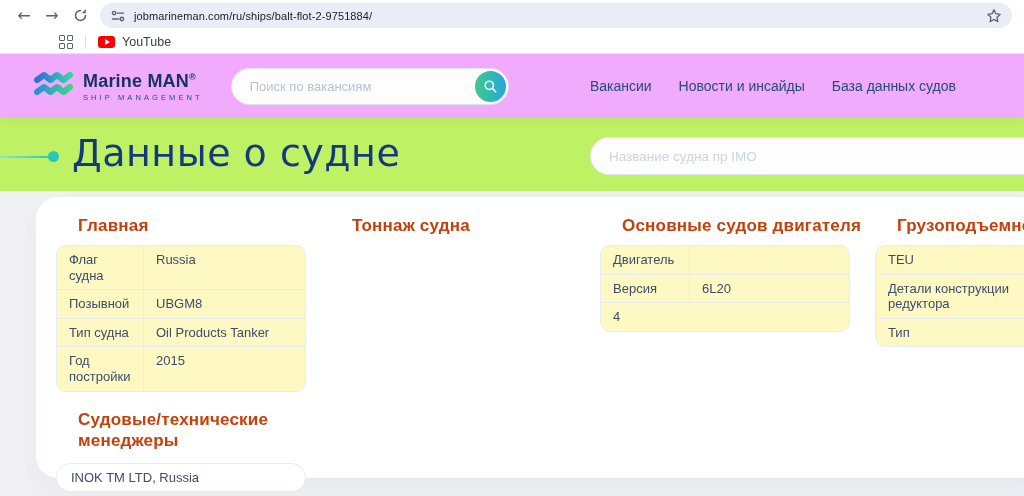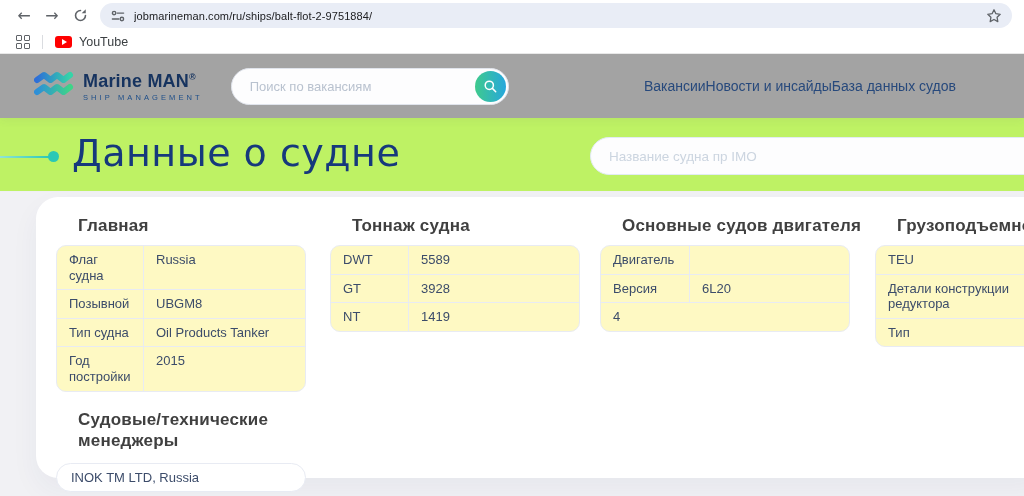--- a/index.html
+++ b/index.html
@@ -13,50 +13,50 @@
   .chrome { position:absolute; top:0; left:0; width:1024px; height:54px;
             background:#ffffff; border-bottom:1px solid #e8e8e8; z-index:30; }
   .toolbar { height:31px; display:flex; align-items:center; padding:0 12px 0 10px; }
   .tool-btn { width:28px; height:26px; display:flex; align-items:center; justify-content:center;
               border:none; background:transparent; cursor:pointer; border-radius:50%;
               color:#5f6368; font-size:16px; font-family:"DejaVu Sans",sans-serif; }
   .url-pill { flex:1; height:25px; margin-left:6px; background:#e9edf6; border-radius:13px;
               display:flex; align-items:center; padding:0 10px 0 11px; gap:9px; }
   .url-text { font-size:11px; color:#202124; letter-spacing:0.1px; white-space:nowrap;
               overflow:hidden; flex:1; }
-  .bookmarks { height:22px; display:flex; align-items:center; padding:0 12px; }
+  .bookmarks { height:22px; display:flex; align-items:center; padding:0 12px;margin-left:43px; }
   .apps-grid { display:grid; grid-template-columns:6px 6px; grid-template-rows:6px 6px;
                gap:2px; margin-left:4px; cursor:pointer; }
   .apps-grid span { border:1.6px solid #5f6368; border-radius:1px; }
   .bm-divider { width:1px; height:14px; background:#dadce0; margin:0 12px; }
   .bookmark { display:flex; align-items:center; gap:7px; cursor:pointer; }
   .yt-badge { width:17px; height:12px; background:#f00; border-radius:3px;
               display:flex; align-items:center; justify-content:center; }
   .yt-play { width:0; height:0; border-left:5px solid #fff; border-top:3px solid transparent;
              border-bottom:3px solid transparent; margin-left:1px; }
   .bm-label { font-size:12.5px; color:#3c4043; }
 
   
   .site-header { position:absolute; top:54px; left:0; width:1024px; height:64px;
-                 background:#a3a3a3; display:flex; align-items:center; padding:0 68px 0 34px;
+                 background:#f0abfc; display:flex; align-items:center; padding:0 68px 0 34px;
                  box-shadow:0 3px 8px rgba(60,70,110,0.06); z-index:20; }
   .logo { display:flex; align-items:center; gap:9px; cursor:pointer; }
   .logo-text-title { font-size:18px; font-weight:700; color:#16335f; letter-spacing:0.2px; white-space:nowrap; }
   .logo-reg { font-size:9px; vertical-align:super; color:#16335f; }
   .logo-text-sub { font-size:7.5px; letter-spacing:3.1px; color:#1d4e89; margin-top:1px; white-space:nowrap; }
   .hdr-search { position:relative; margin-left:28px; width:278px; height:37px; }
   .hdr-search input { width:100%; height:100%; border:1px solid #e0e4ec; border-radius:19px;
                       background:#fdfdfe; padding:0 46px 0 18px; font-size:13px; color:#33415e;
                       font-family:inherit; outline:none; }
   .hdr-search input::placeholder { color:#b9c2cf; }
   .hdr-search-btn { position:absolute; right:3px; top:3px; width:31px; height:31px; border:none;
                     border-radius:50%; cursor:pointer;
                     background:linear-gradient(90deg,#3fca8d,#26a7dd);
                     display:flex; align-items:center; justify-content:center; }
-  .main-nav { margin-left:auto; display:flex; }
+  .main-nav { margin-left:auto; display:flex; gap:27px; }
   .nav-link { font-size:14px; color:#27497c; text-decoration:none; white-space:nowrap; cursor:pointer; }
 
   
   .title-band { position:absolute; top:118px; left:0; width:1024px; height:74px;
                 background:#bef264; border-bottom:1px solid #efeff3; z-index:10; }
   .title-deco-line { position:absolute; left:0; top:38px; width:50px; height:2px;
                      background:linear-gradient(90deg,#8fe4d6,#2bc8b5); }
   .title-deco-dot { position:absolute; left:48px; top:33px; width:11px; height:11px;
                     border-radius:50%; background:#2bc8b5; }
   .page-title { position:absolute; left:72px; top:13px; font-family:"DejaVu Sans",sans-serif;
@@ -68,21 +68,21 @@
   .ship-search input::placeholder { color:#ccd5e0; }
 
   
   .card { position:absolute; left:36px; top:197px; width:1012px; height:281px;
           background:#ffffff; border-radius:22px; box-shadow:0 12px 28px rgba(40,60,110,0.05); }
   .col { position:absolute; top:0; }
   .col1 { left:20px; width:250px; }
   .col2 { left:294px; width:250px; }
   .col3 { left:564px; width:250px; }
   .col4 { left:839px; width:300px; }
-  .section-title { margin:19px 0 9px 22px; font-size:17px; font-weight:700; color:#404040;
+  .section-title { margin:19px 0 9px 22px; font-size:17px; font-weight:700; color:#c2410c;
                    letter-spacing:0.2px; white-space:nowrap; }
   .info-table { border:1px solid #e8ebf3; border-radius:10px; background:#fef9c3; overflow:hidden; }
   .trow { display:flex; }
   .trow + .trow { border-top:1px solid #e8ebf3; }
   .tlabel { border-right:1px solid #e8ebf3; padding:6px 8px 6px 12px; font-size:13px;
             color:#3c4c6a; line-height:1.2; flex-shrink:0; }
   .tvalue { flex:1; padding:6px 12px; font-size:13px; color:#3c4c6a; line-height:1.2; white-space:nowrap; }
   .col1 .tlabel { width:87px; }
   .col2 .tlabel { width:78px; }
   .col3 .tlabel { width:89px; }
@@ -219,34 +219,20 @@
         <div class="tvalue">2015</div>
       </div>
     </div>
 
     <h3 class="section-title managers-title">Судовые/технические менеджеры</h3>
     <div class="manager-pill">INOK TM LTD, Russia</div>
   </div>
 
   <div class="col col2">
     <h3 class="section-title">Тоннаж судна</h3>
-    <div class="info-table">
-      <div class="trow">
-        <div class="tlabel">DWT</div>
-        <div class="tvalue">5589</div>
-      </div>
-      <div class="trow">
-        <div class="tlabel">GT</div>
-        <div class="tvalue">3928</div>
-      </div>
-      <div class="trow">
-        <div class="tlabel">NT</div>
-        <div class="tvalue">1419</div>
-      </div>
-    </div>
   </div>
 
   <div class="col col3">
     <h3 class="section-title">Основные судов двигателя</h3>
     <div class="info-table">
       <div class="trow">
         <div class="tlabel">Двигатель</div>
       </div>
       <div class="trow">
         <div class="tlabel">Версия</div>

